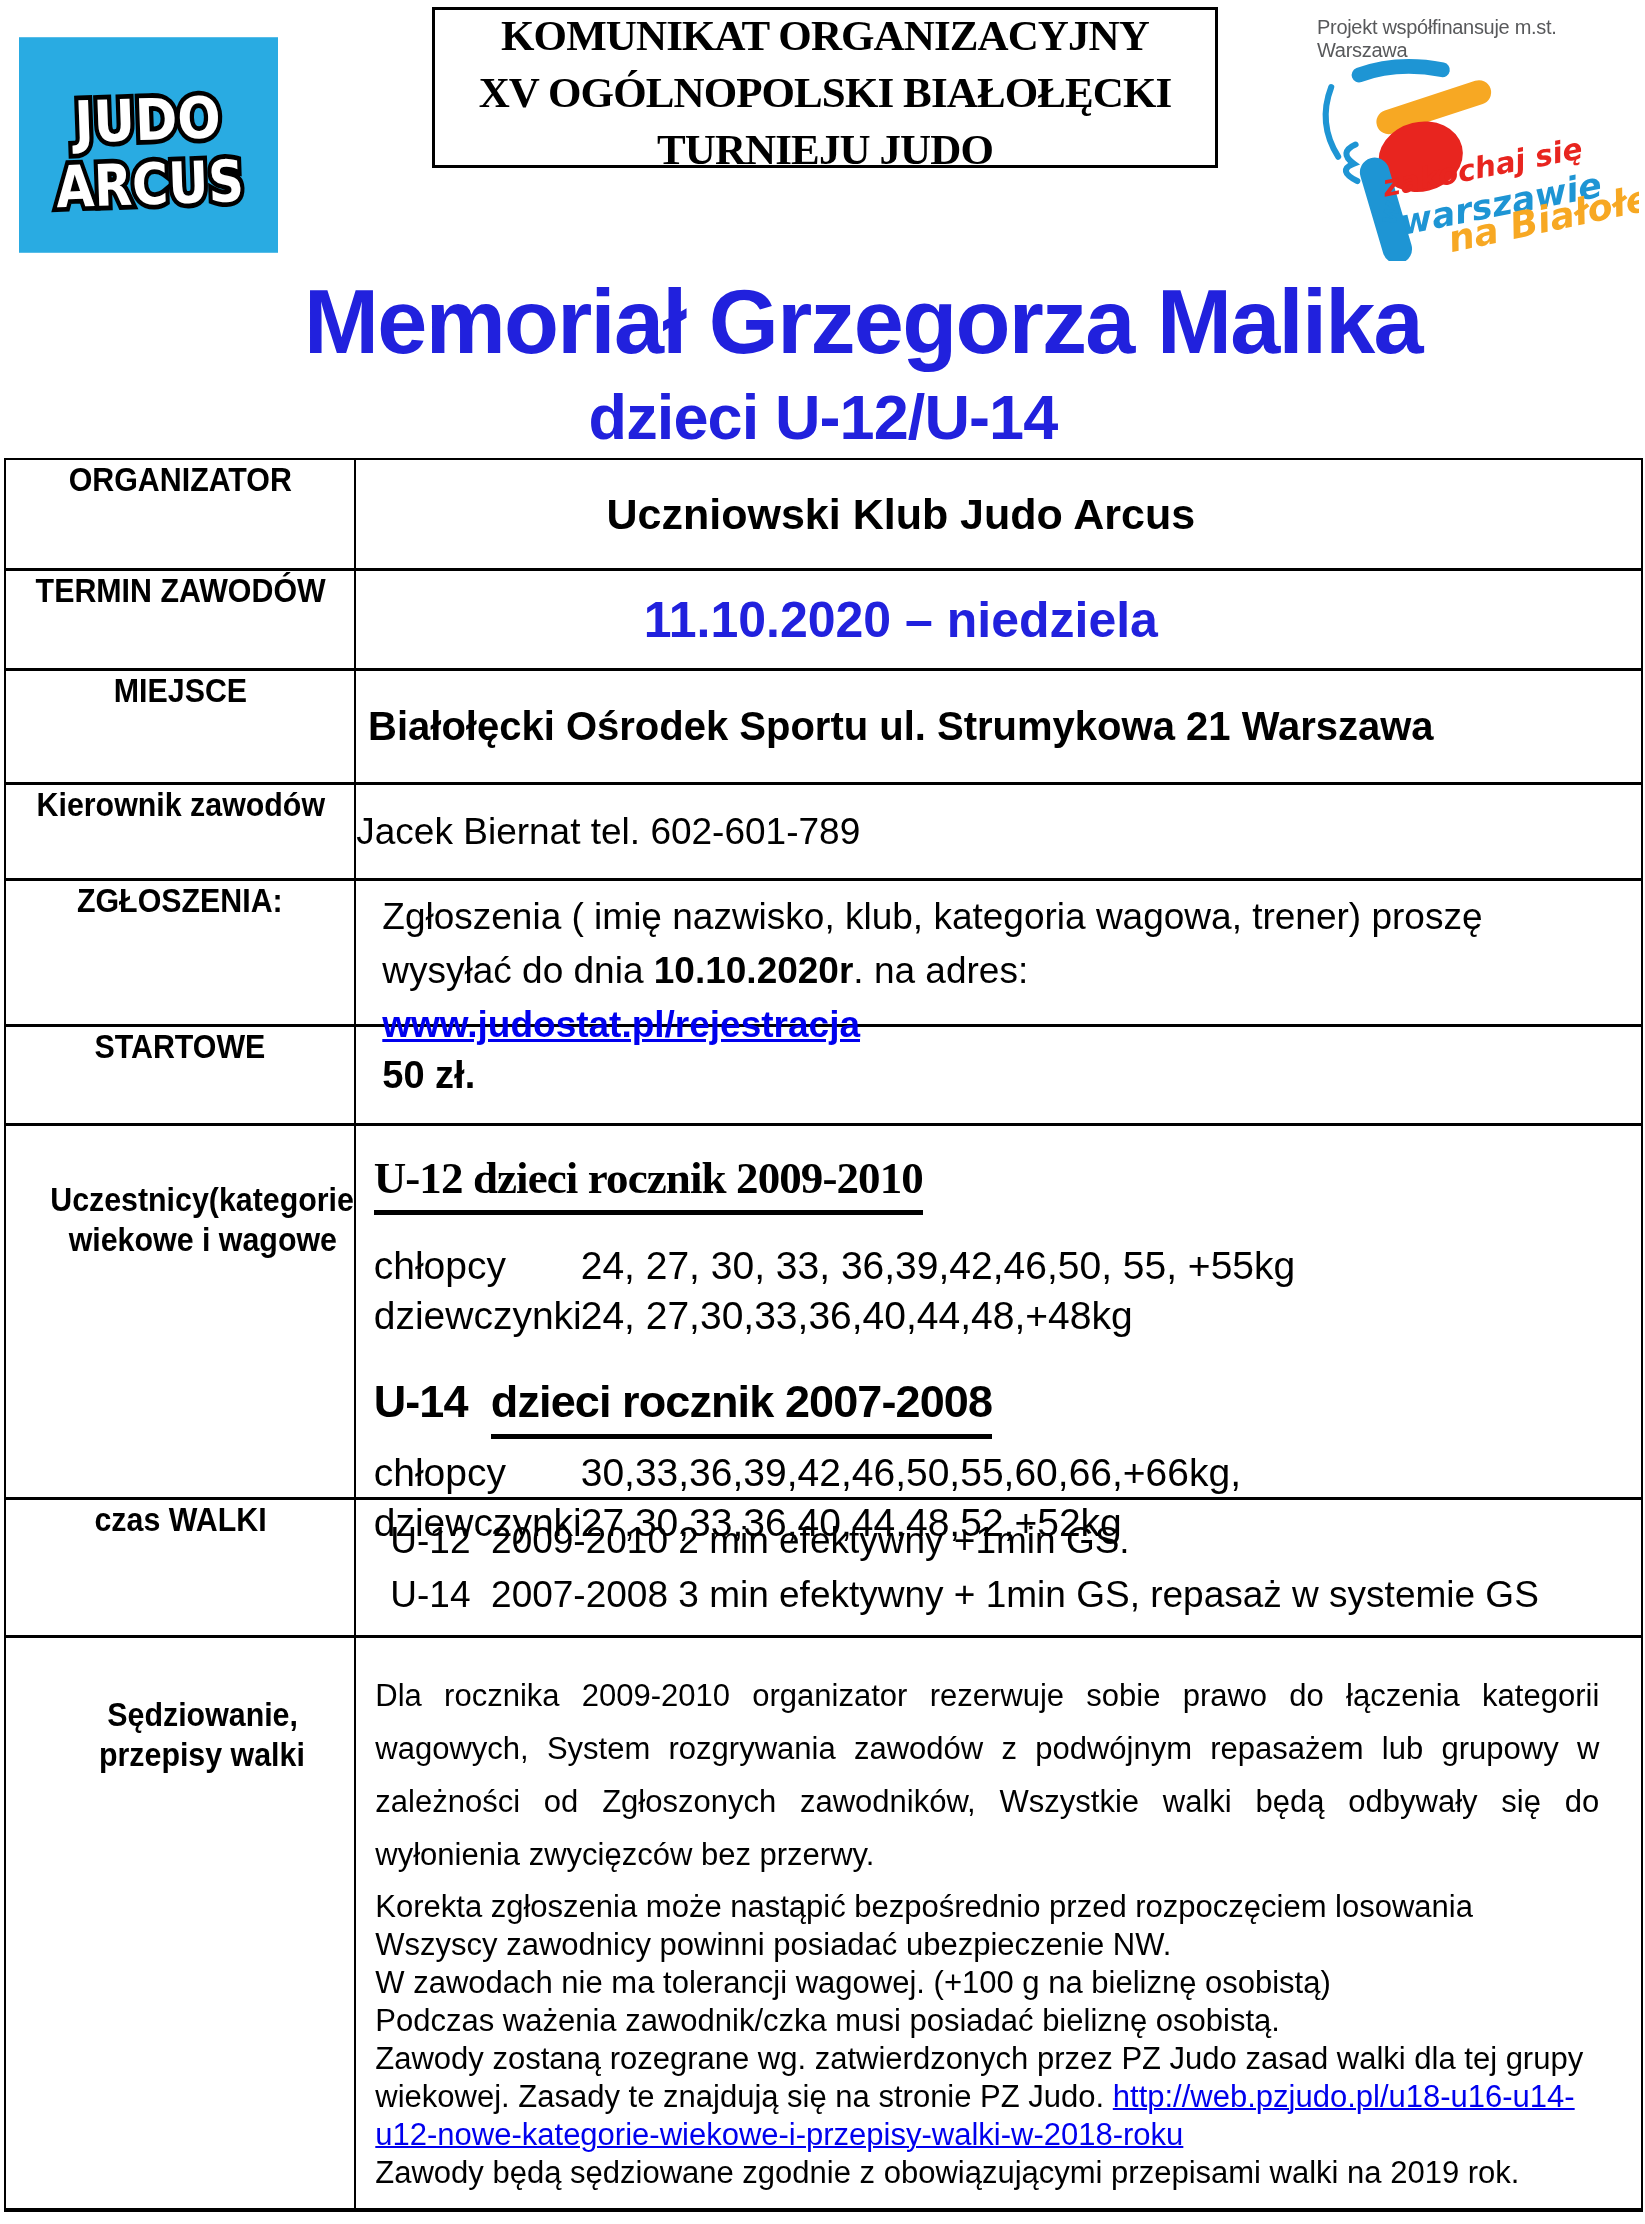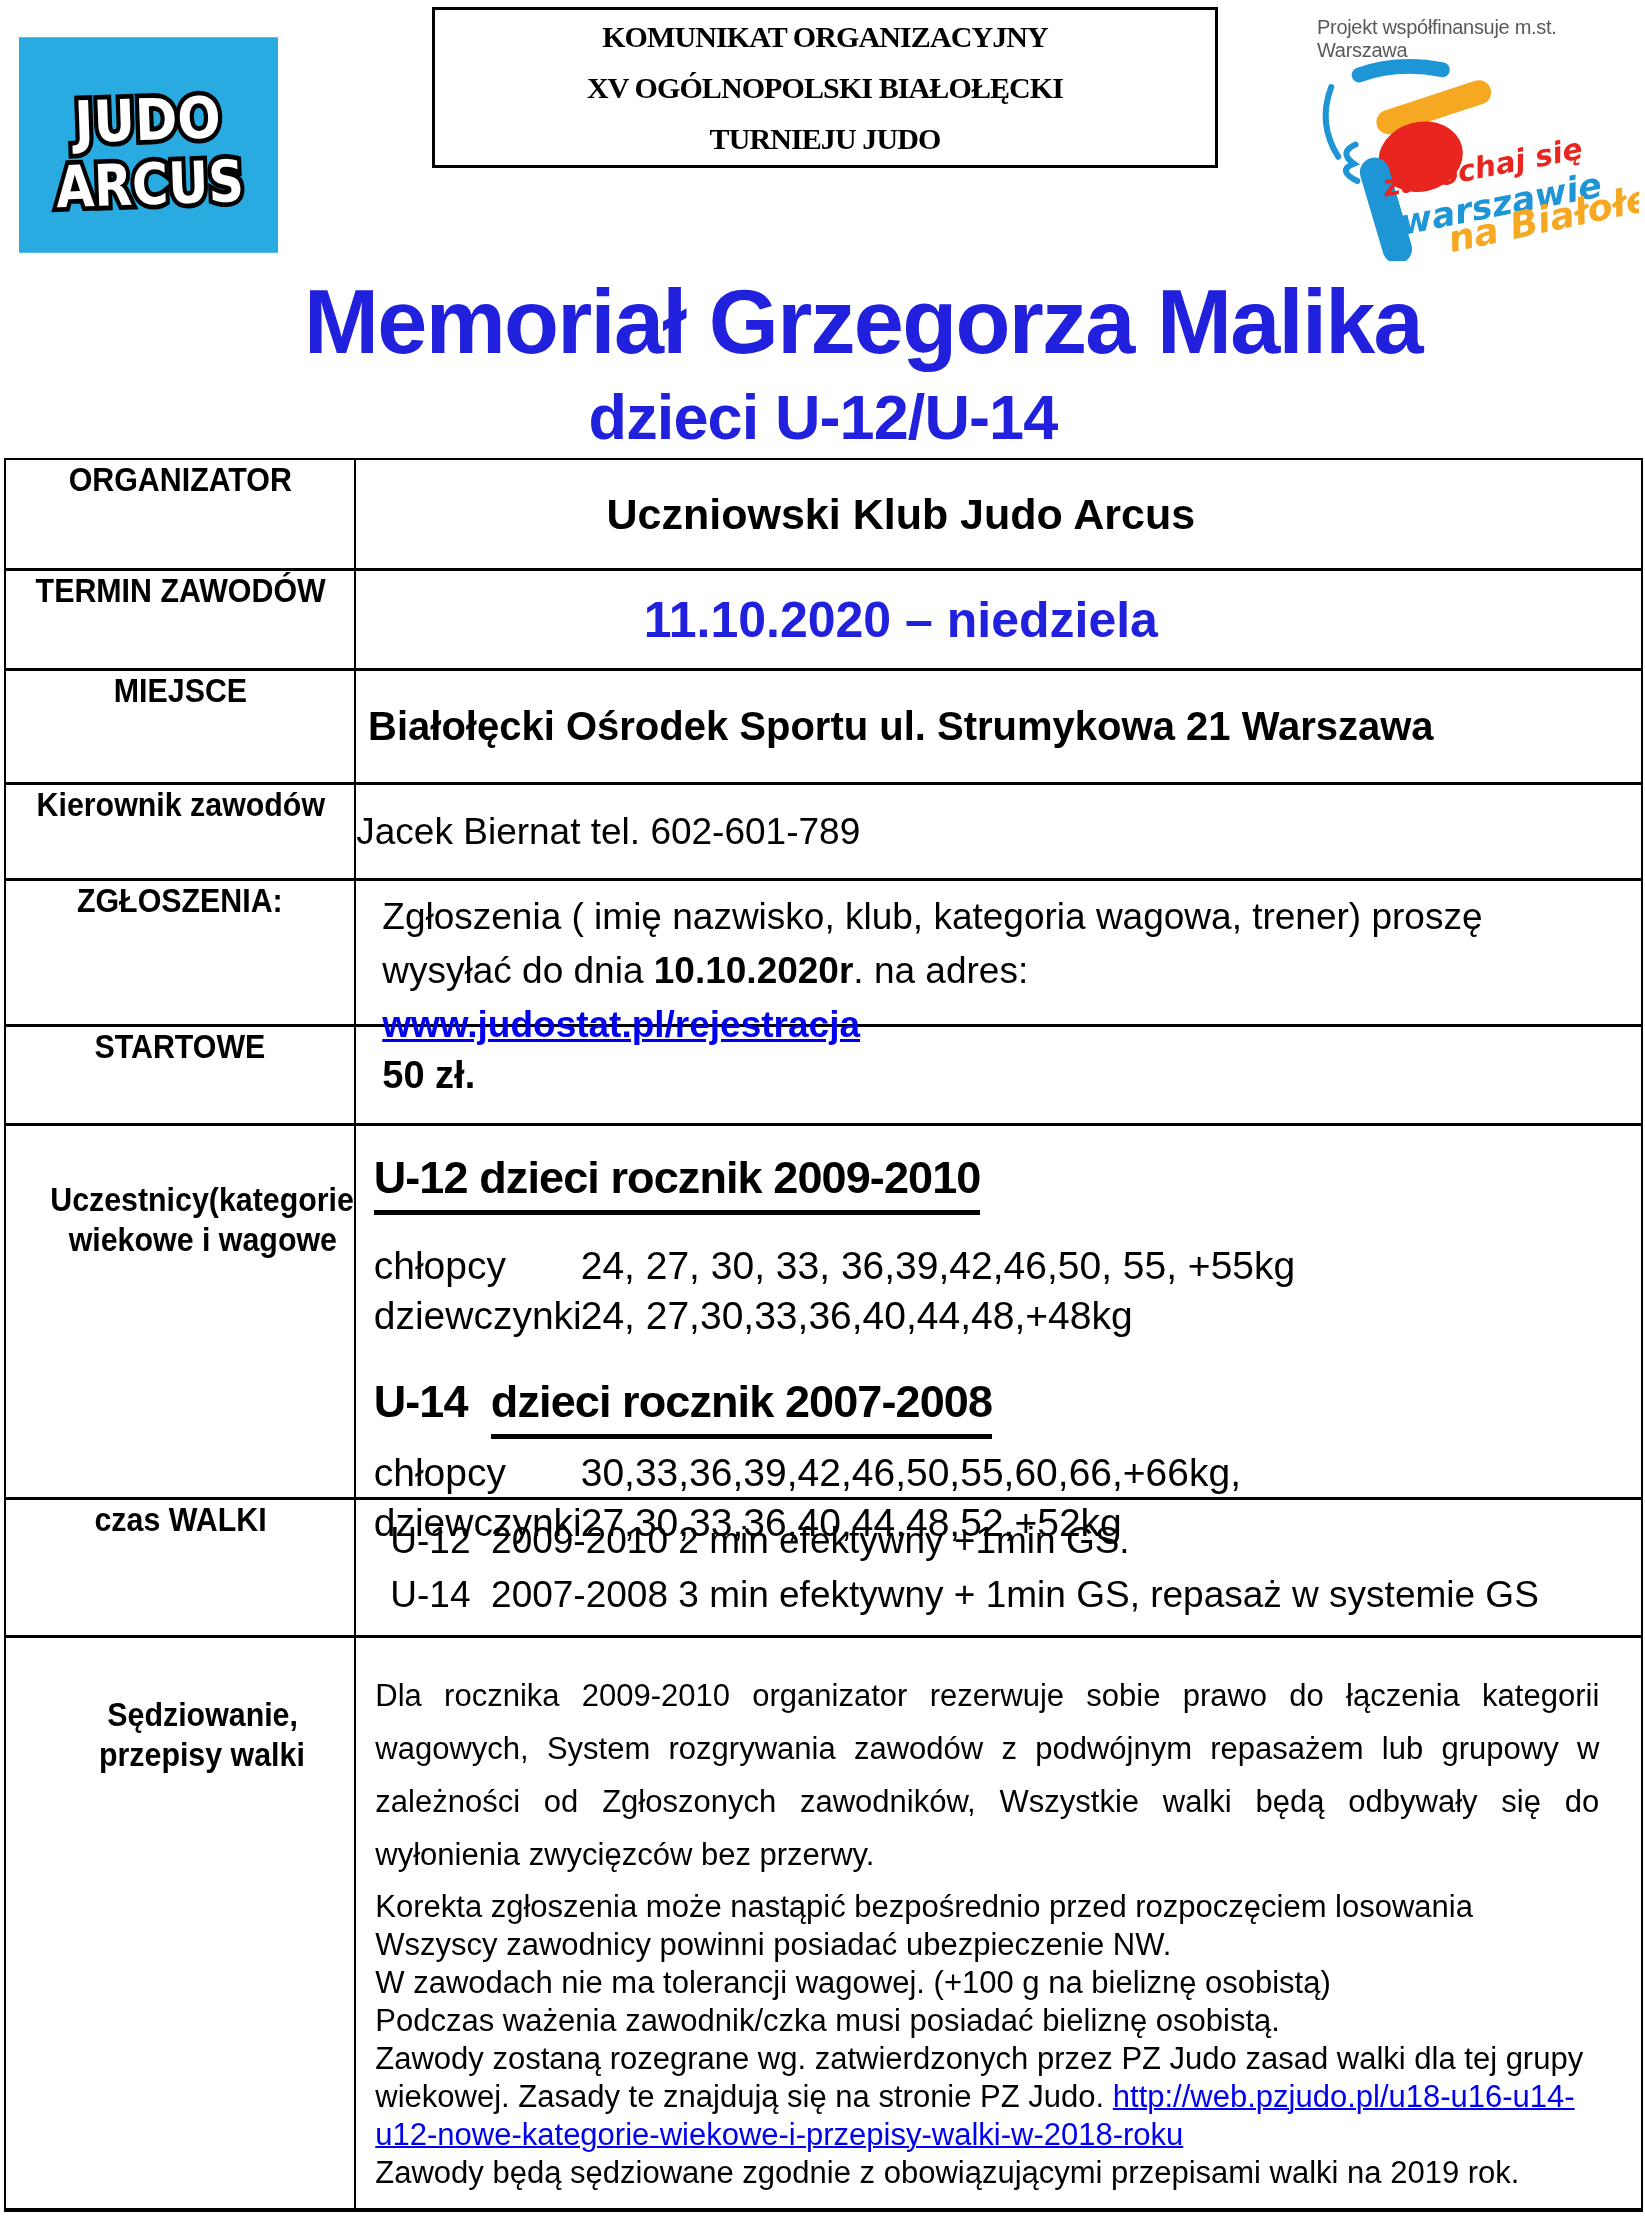--- a/index.html
+++ b/index.html
@@ -9,23 +9,23 @@
     background:#ffffff;
     font-family:"Liberation Sans", sans-serif;
     color:#000;
     overflow:hidden;
   }
   
   .club-logo{position:absolute;left:19px;top:37px;width:259px;height:216px;}
   .announce-box{
     position:absolute;left:432px;top:7px;width:780px;height:155px;
     border:3.5px solid #000;
-    display:flex;flex-direction:column;justify-content:center;align-items:center;
+    display:flex;flex-direction:column;align-items:center;
     font-family:"Liberation Serif", serif;font-weight:bold;
-    font-size:30px;line-height:51px;letter-spacing:-0.9px;text-align:center;
+    font-size:43px;line-height:51px;letter-spacing:-0.9px;text-align:center;gap:6px;
   }
   .funding{
     position:absolute;left:1317px;top:15.6px;width:322px;
     color:#58595b;font-size:20px;letter-spacing:-0.3px;
   }
   .city-logo{position:absolute;left:1305px;top:42px;width:334px;height:219px;}
   
   .main-title{
     position:absolute;left:0;top:271px;width:100%;
     text-align:center;font-weight:bold;font-size:90px;letter-spacing:-1.7px;
@@ -61,21 +61,21 @@
   .v-miejsce{font-weight:bold;font-size:40px;}
   .v-kier{font-size:37px;justify-content:center;}
   .v-zgl{font-size:37px;line-height:54px;padding:8.7px 130px 0 26px;justify-content:center;}
   .v-zgl .dl{font-weight:bold;}
   a{color:#0000ee;}
   .v-zgl a{font-weight:bold;text-decoration-thickness:2.6px;}
   .v-start{font-weight:bold;font-size:38px;padding-left:26px;justify-content:center;}
   .v-ucz{padding:26px 35px 0 17.4px;justify-content:flex-start;font-size:39px;}
   .cat-h{font-weight:bold;font-size:45px;letter-spacing:-0.9px;}
   .cat-h .und{display:inline-block;border-bottom:5.2px solid #000;padding-bottom:6px;}
-  .u12h{margin-bottom:26px;}
+  .u12h{margin-bottom:26px;font-family:Liberation Serif, serif;}
   .u14h{margin-top:35px;margin-bottom:8.7px;}
   .cat-line{line-height:50px;white-space:pre-wrap;}
   .cat-line .who{display:inline-block;width:207px;}
   .v-czas{font-size:37px;line-height:54px;padding-left:34px;justify-content:center;white-space:pre-wrap;}
   .v-sed{font-size:31px;padding:31px 42px 0 19px;justify-content:flex-start;}
   .v-sed .jp{text-align:justify;line-height:53px;margin:0 0 7px 0;}
   .v-sed .sl{line-height:38px;margin:0;}
   .v-sed a{text-decoration-thickness:1.7px;overflow-wrap:anywhere;}
   .lbl-ucz{padding-top:54px;}
   .lbl-sed{padding-top:57px;}

